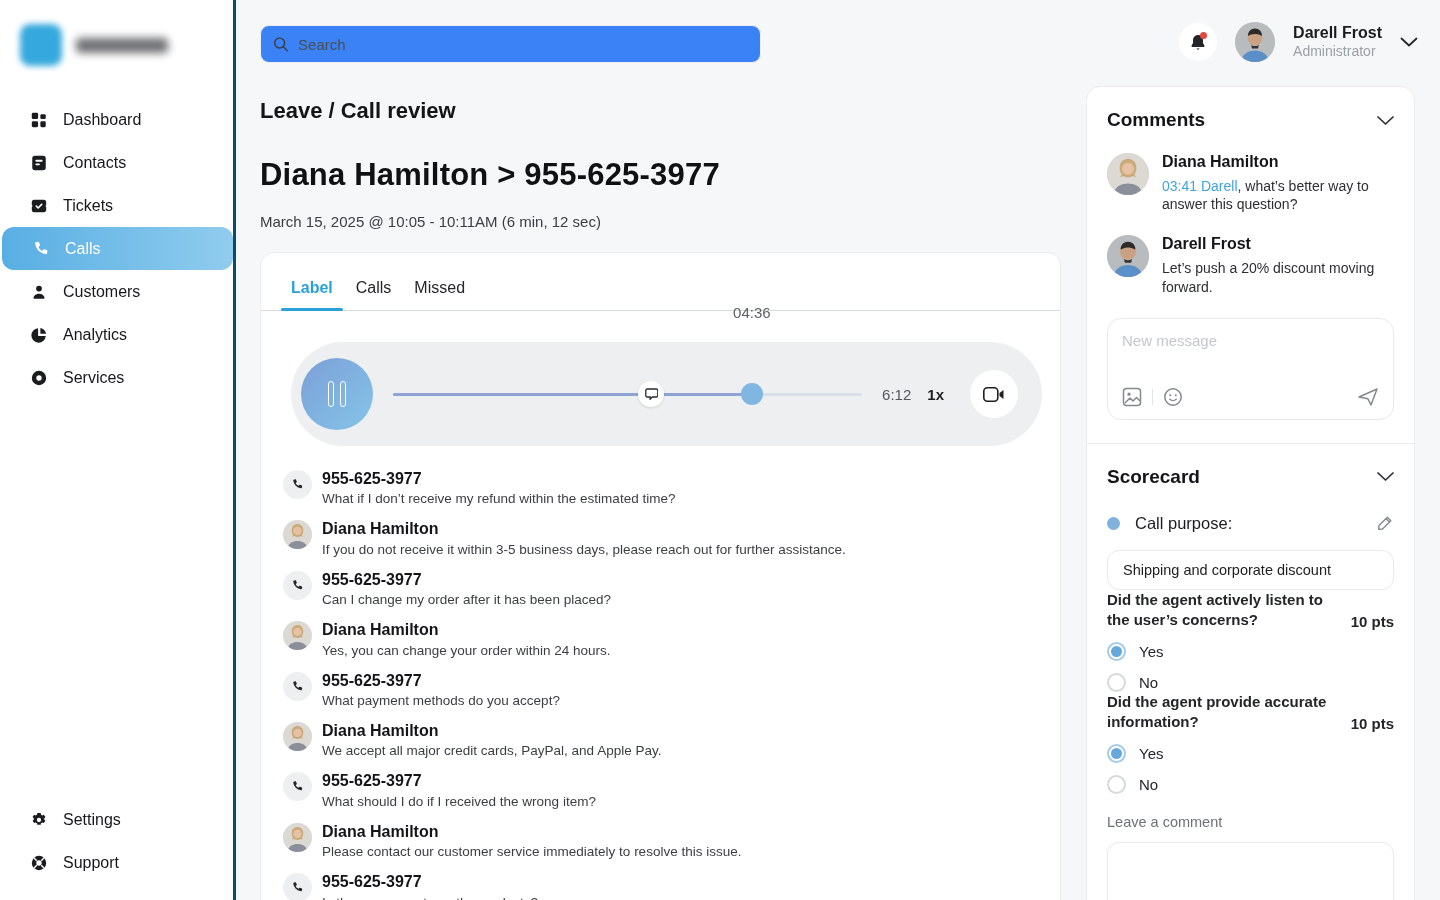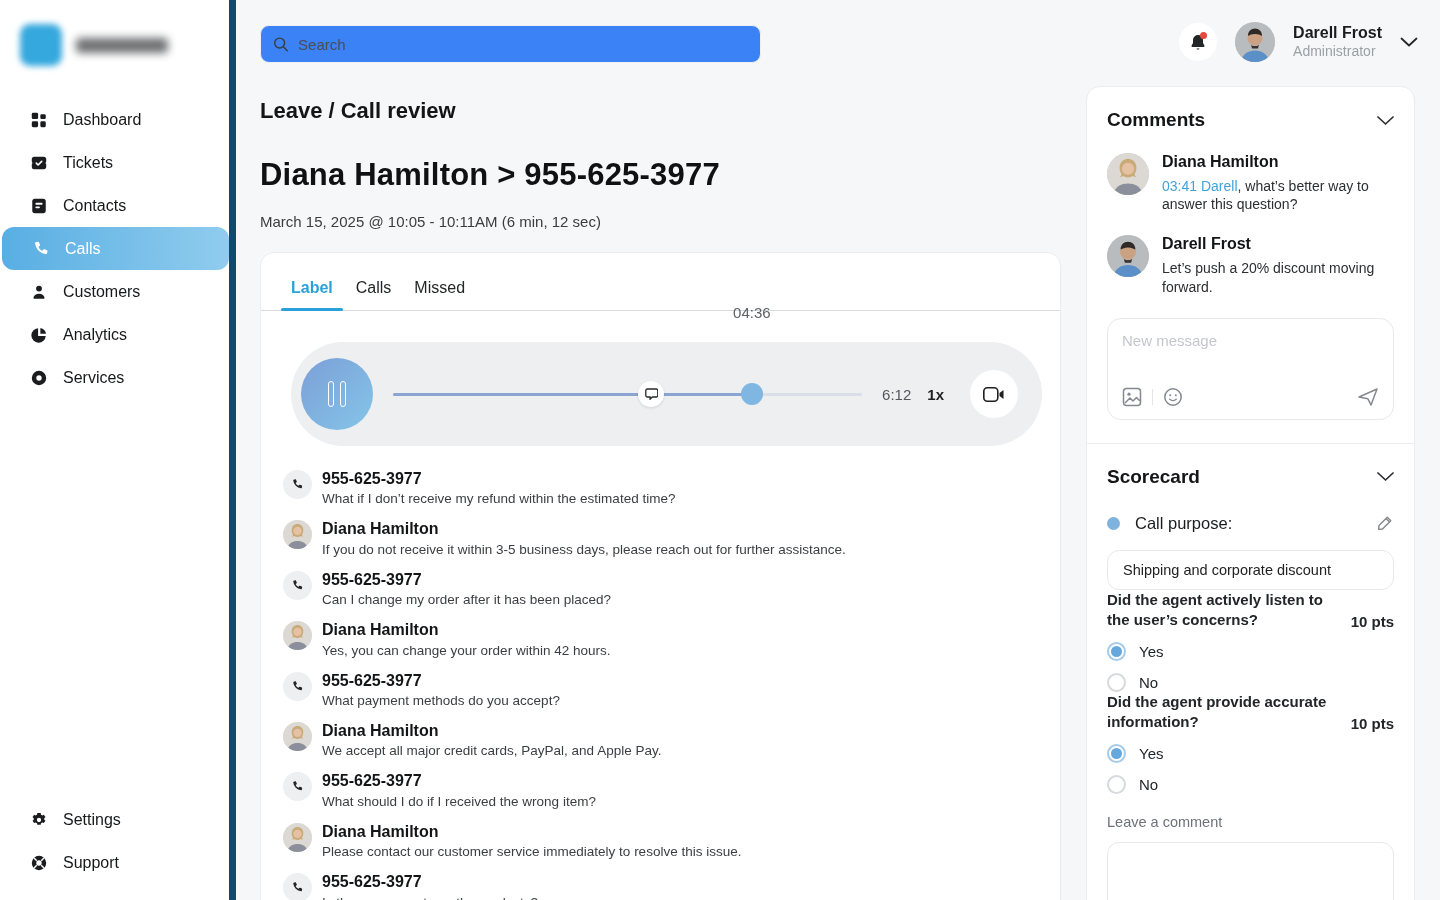--- a/index.html
+++ b/index.html
@@ -6,21 +6,21 @@
   html,body { width:1440px; height:900px; overflow:hidden; }
   body {
     font-family:"Liberation Sans", sans-serif;
     background:#f6f7f8;
     color:#17181a;
     position:relative;
   }
   
   .sidebar {
     position:absolute; left:0; top:0; width:236px; height:900px;
-    background:#ffffff; border-right:7px solid #0c4a6e;
+    background:#ffffff; border-right:3px solid #0c4a6e;
   }
   .logo-row { display:flex; align-items:center; gap:14px; padding:20px 0 0 20px; height:70px; }
   .logo-mark {
     width:42px; height:42px; border-radius:10px;
     background:#35a8dd; filter:blur(3px);
   }
   .logo-text-blur {
     width:92px; height:15px; border-radius:4px;
     background:#4a4c4f; filter:blur(4px); opacity:.8;
   }
@@ -186,32 +186,32 @@
       <svg viewBox="0 0 20 20">
           <rect x="2" y="2" width="7" height="7" rx="1.5" fill="#1b1c1e"></rect>
           <rect x="11.5" y="3.5" width="6" height="5.5" rx="1.5" fill="#1b1c1e"></rect>
           <rect x="2" y="11.5" width="7" height="6.5" rx="1.5" fill="#1b1c1e"></rect>
           <rect x="11.5" y="11.5" width="6" height="6.5" rx="1.5" fill="#1b1c1e"></rect>
         </svg>
       <span>Dashboard</span>
     </div>
     <div class="nav-item">
       <svg viewBox="0 0 20 20">
-          <path d="M2 5.5C2 4.1 3.1 3 4.5 3h11C16.9 3 18 4.1 18 5.5v3a2 2 0 0 0 0 3v3c0 1.4-1.1 2.5-2.5 2.5h-11A2.5 2.5 0 0 1 2 14.5v-3a2 2 0 0 0 0-3z" fill="#1b1c1e"></path>
-          <path d="M7 10.2l2 2 4-4" stroke="#fff" stroke-width="1.8" fill="none" stroke-linecap="round" stroke-linejoin="round"></path>
-        </svg>
-      <span>Tickets</span>
-    </div>
-    <div class="nav-item">
-      <svg viewBox="0 0 20 20">
           <rect x="2.5" y="2" width="15" height="16" rx="3" fill="#1b1c1e"></rect>
           <rect x="6" y="6.5" width="8" height="2" rx="1" fill="#fff"></rect>
           <rect x="6" y="10.5" width="5" height="2" rx="1" fill="#fff"></rect>
         </svg>
       <span>Contacts</span>
+    </div>
+    <div class="nav-item">
+      <svg viewBox="0 0 20 20">
+          <path d="M2 5.5C2 4.1 3.1 3 4.5 3h11C16.9 3 18 4.1 18 5.5v3a2 2 0 0 0 0 3v3c0 1.4-1.1 2.5-2.5 2.5h-11A2.5 2.5 0 0 1 2 14.5v-3a2 2 0 0 0 0-3z" fill="#1b1c1e"></path>
+          <path d="M7 10.2l2 2 4-4" stroke="#fff" stroke-width="1.8" fill="none" stroke-linecap="round" stroke-linejoin="round"></path>
+        </svg>
+      <span>Tickets</span>
     </div>
     <div class="nav-item active">
       <svg viewBox="0 0 20 20">
           <path d="M4.2 2.6l2.3-.6c.5-.1 1 .1 1.2.6l1.2 2.7c.2.4.1.9-.3 1.2l-1.4 1.2c.9 1.9 2.4 3.4 4.3 4.3l1.2-1.4c.3-.4.8-.5 1.2-.3l2.7 1.2c.5.2.7.7.6 1.2l-.6 2.3c-.1.5-.5.8-1 .8A13.4 13.4 0 0 1 3.4 3.6c0-.5.3-.9.8-1z" fill="#ffffff"></path>
         </svg>
       <span>Calls</span>
     </div>
     <div class="nav-item">
       <svg viewBox="0 0 20 20">
           <circle cx="10" cy="6.2" r="3.2" fill="#1b1c1e"></circle>
@@ -367,21 +367,21 @@
         <div class="t-avatar">
             <svg width="29" height="29" viewBox="0 0 40 40">
               <rect width="40" height="40" fill="#dcd8d3"></rect>
               <path d="M12 14c0-5 3.5-8.5 8-8.5s8 3.5 8 8.5c0 3-1 5-2 6l1.5 3-3-1c-1.2.8-2.8 1.3-4.5 1.3S16.7 22.8 15.5 22l-3 1 1.5-3c-1-1-2-3-2-6z" fill="#c8ab79"></path>
               <circle cx="20" cy="15" r="5.8" fill="#e6c1a3"></circle>
               <path d="M6 40c1-8 7.5-11 14-11s13 3 14 11z" fill="#8a8f9b"></path>
             </svg>
           </div>
         <div>
             <div class="t-name">Diana Hamilton</div>
-            <div class="t-text">Yes, you can change your order within 42 hours.</div>
+            <div class="t-text">Yes, you can change your order within 24 hours.</div>
           </div>
       </div>
       <div class="t-row">
         <div class="t-avatar">
             <svg width="13" height="13" viewBox="0 0 20 20">
               <path d="M4.2 2.6l2.3-.6c.5-.1 1 .1 1.2.6l1.2 2.7c.2.4.1.9-.3 1.2l-1.4 1.2c.9 1.9 2.4 3.4 4.3 4.3l1.2-1.4c.3-.4.8-.5 1.2-.3l2.7 1.2c.5.2.7.7.6 1.2l-.6 2.3c-.1.5-.5.8-1 .8A13.4 13.4 0 0 1 3.4 3.6c0-.5.3-.9.8-1z" fill="#232528"></path>
             </svg>
           </div>
         <div>
             <div class="t-name">955-625-3977</div>

